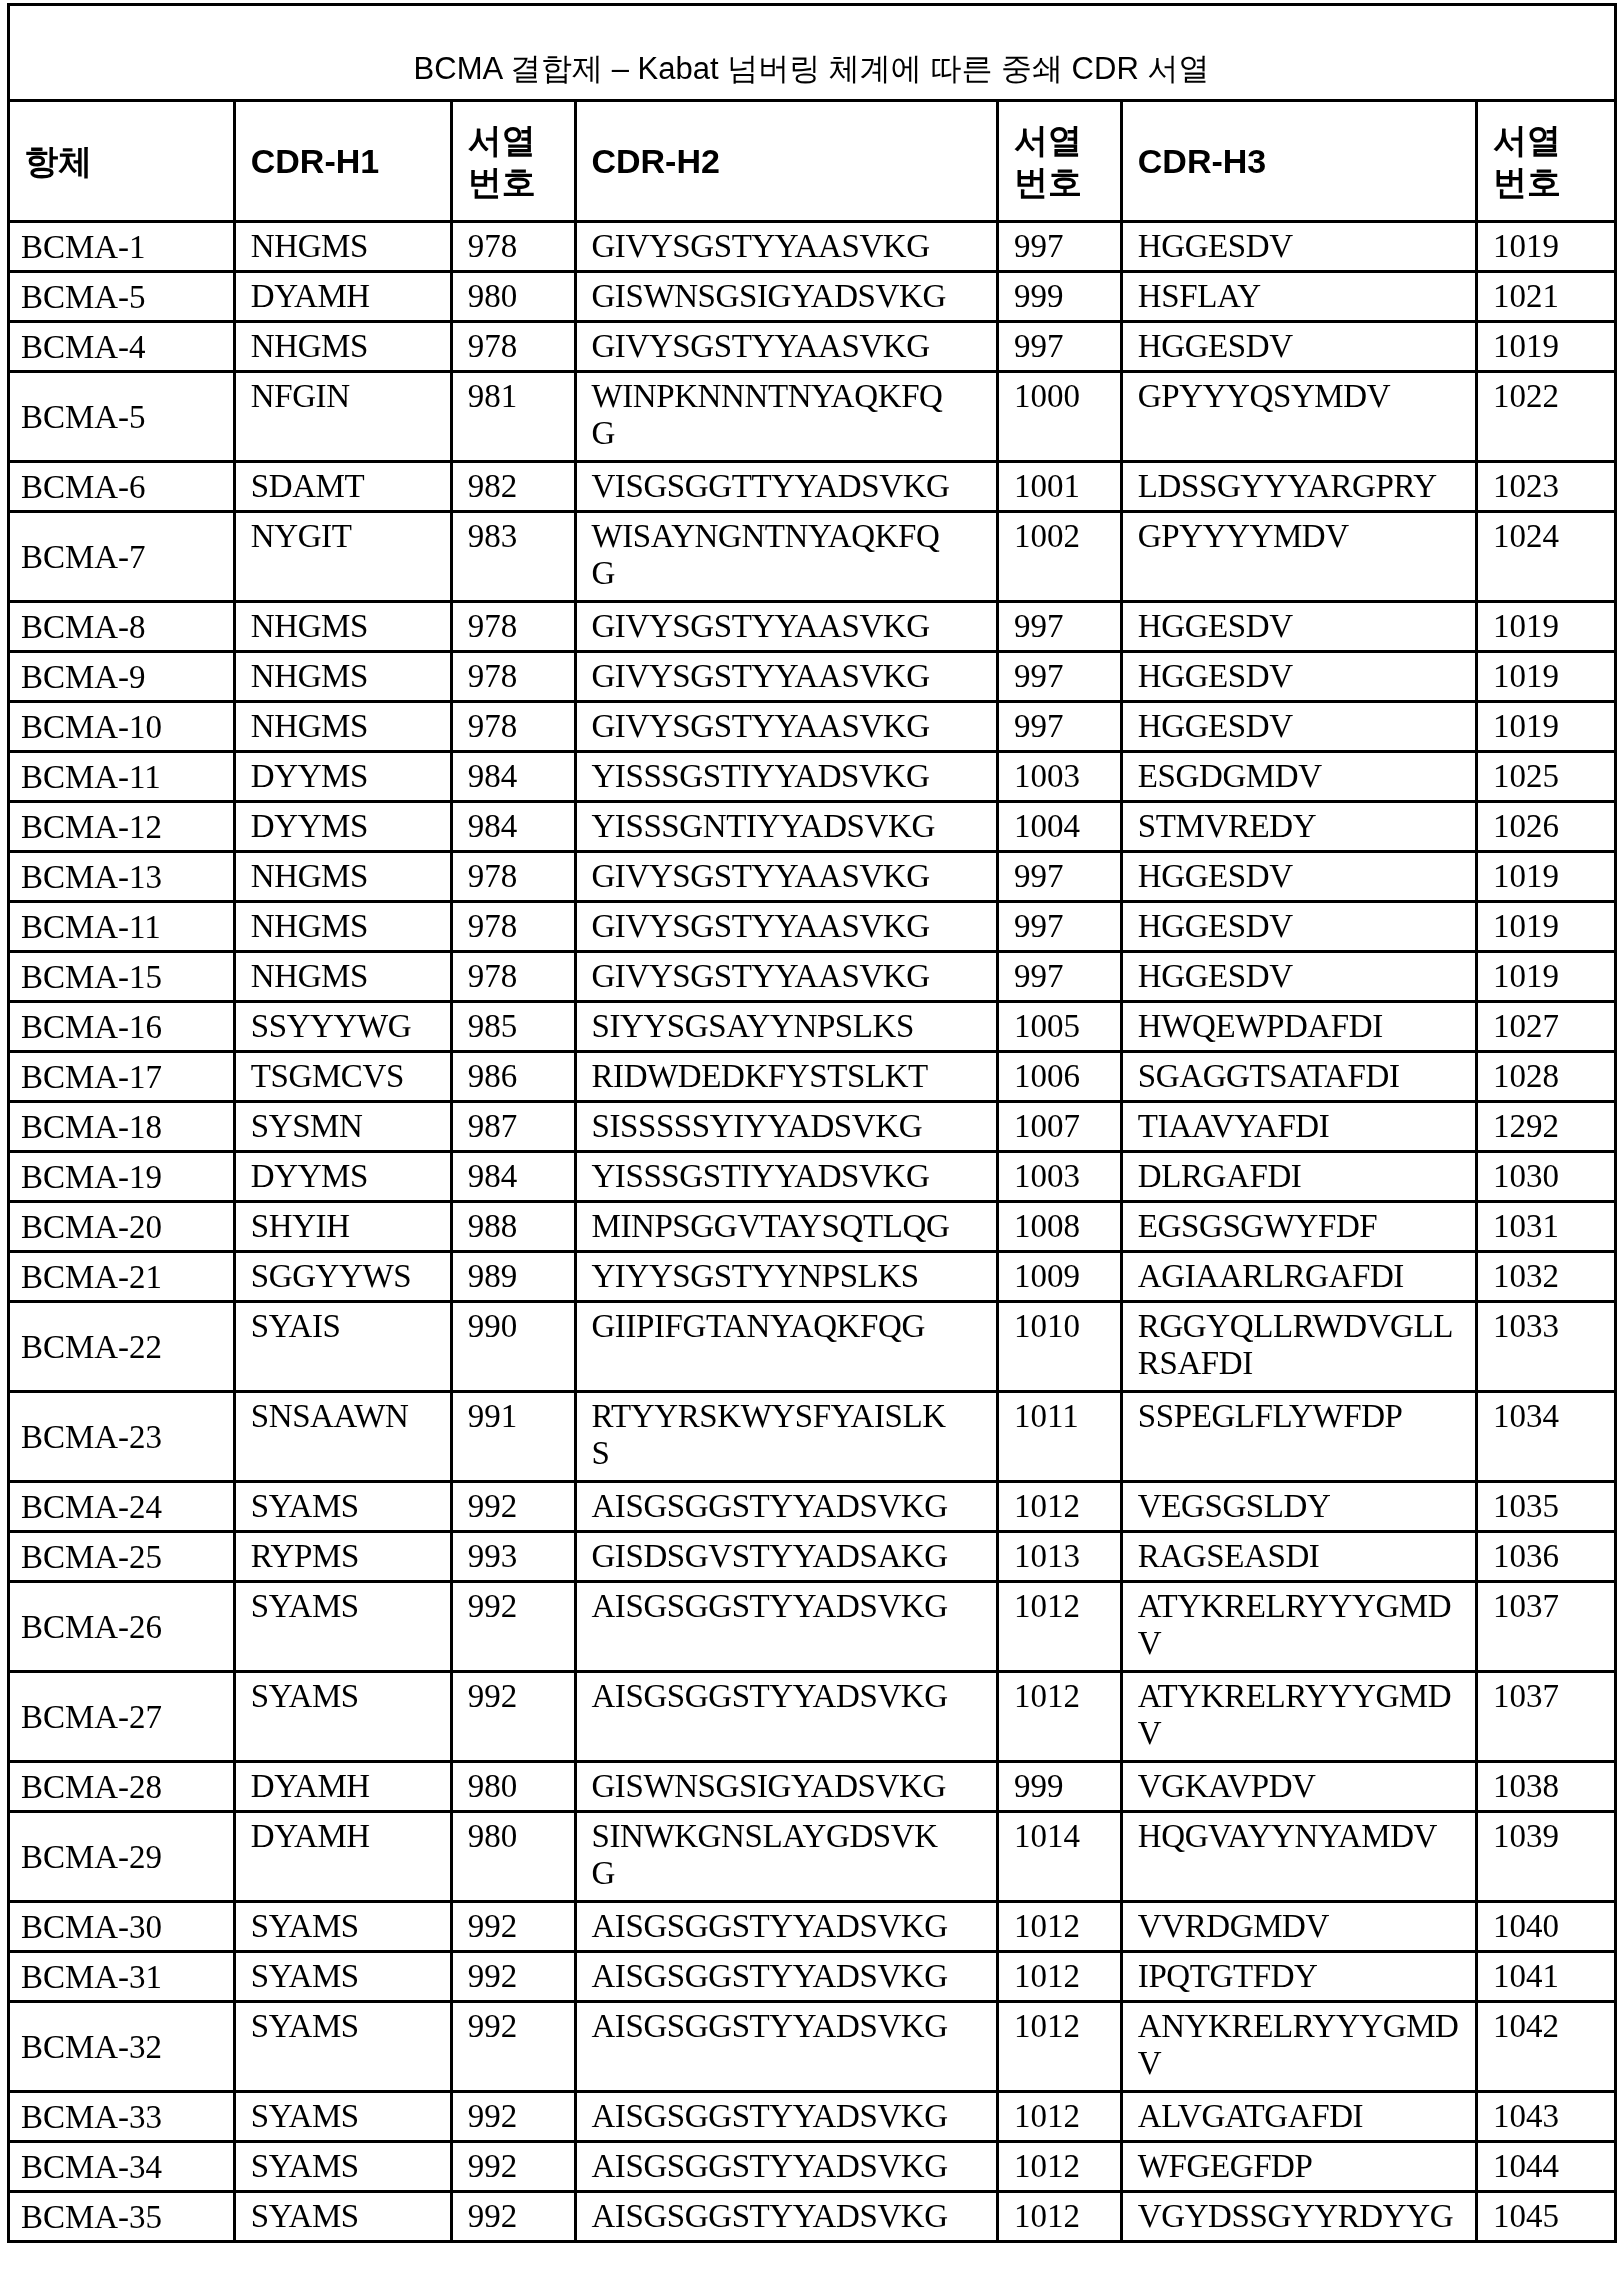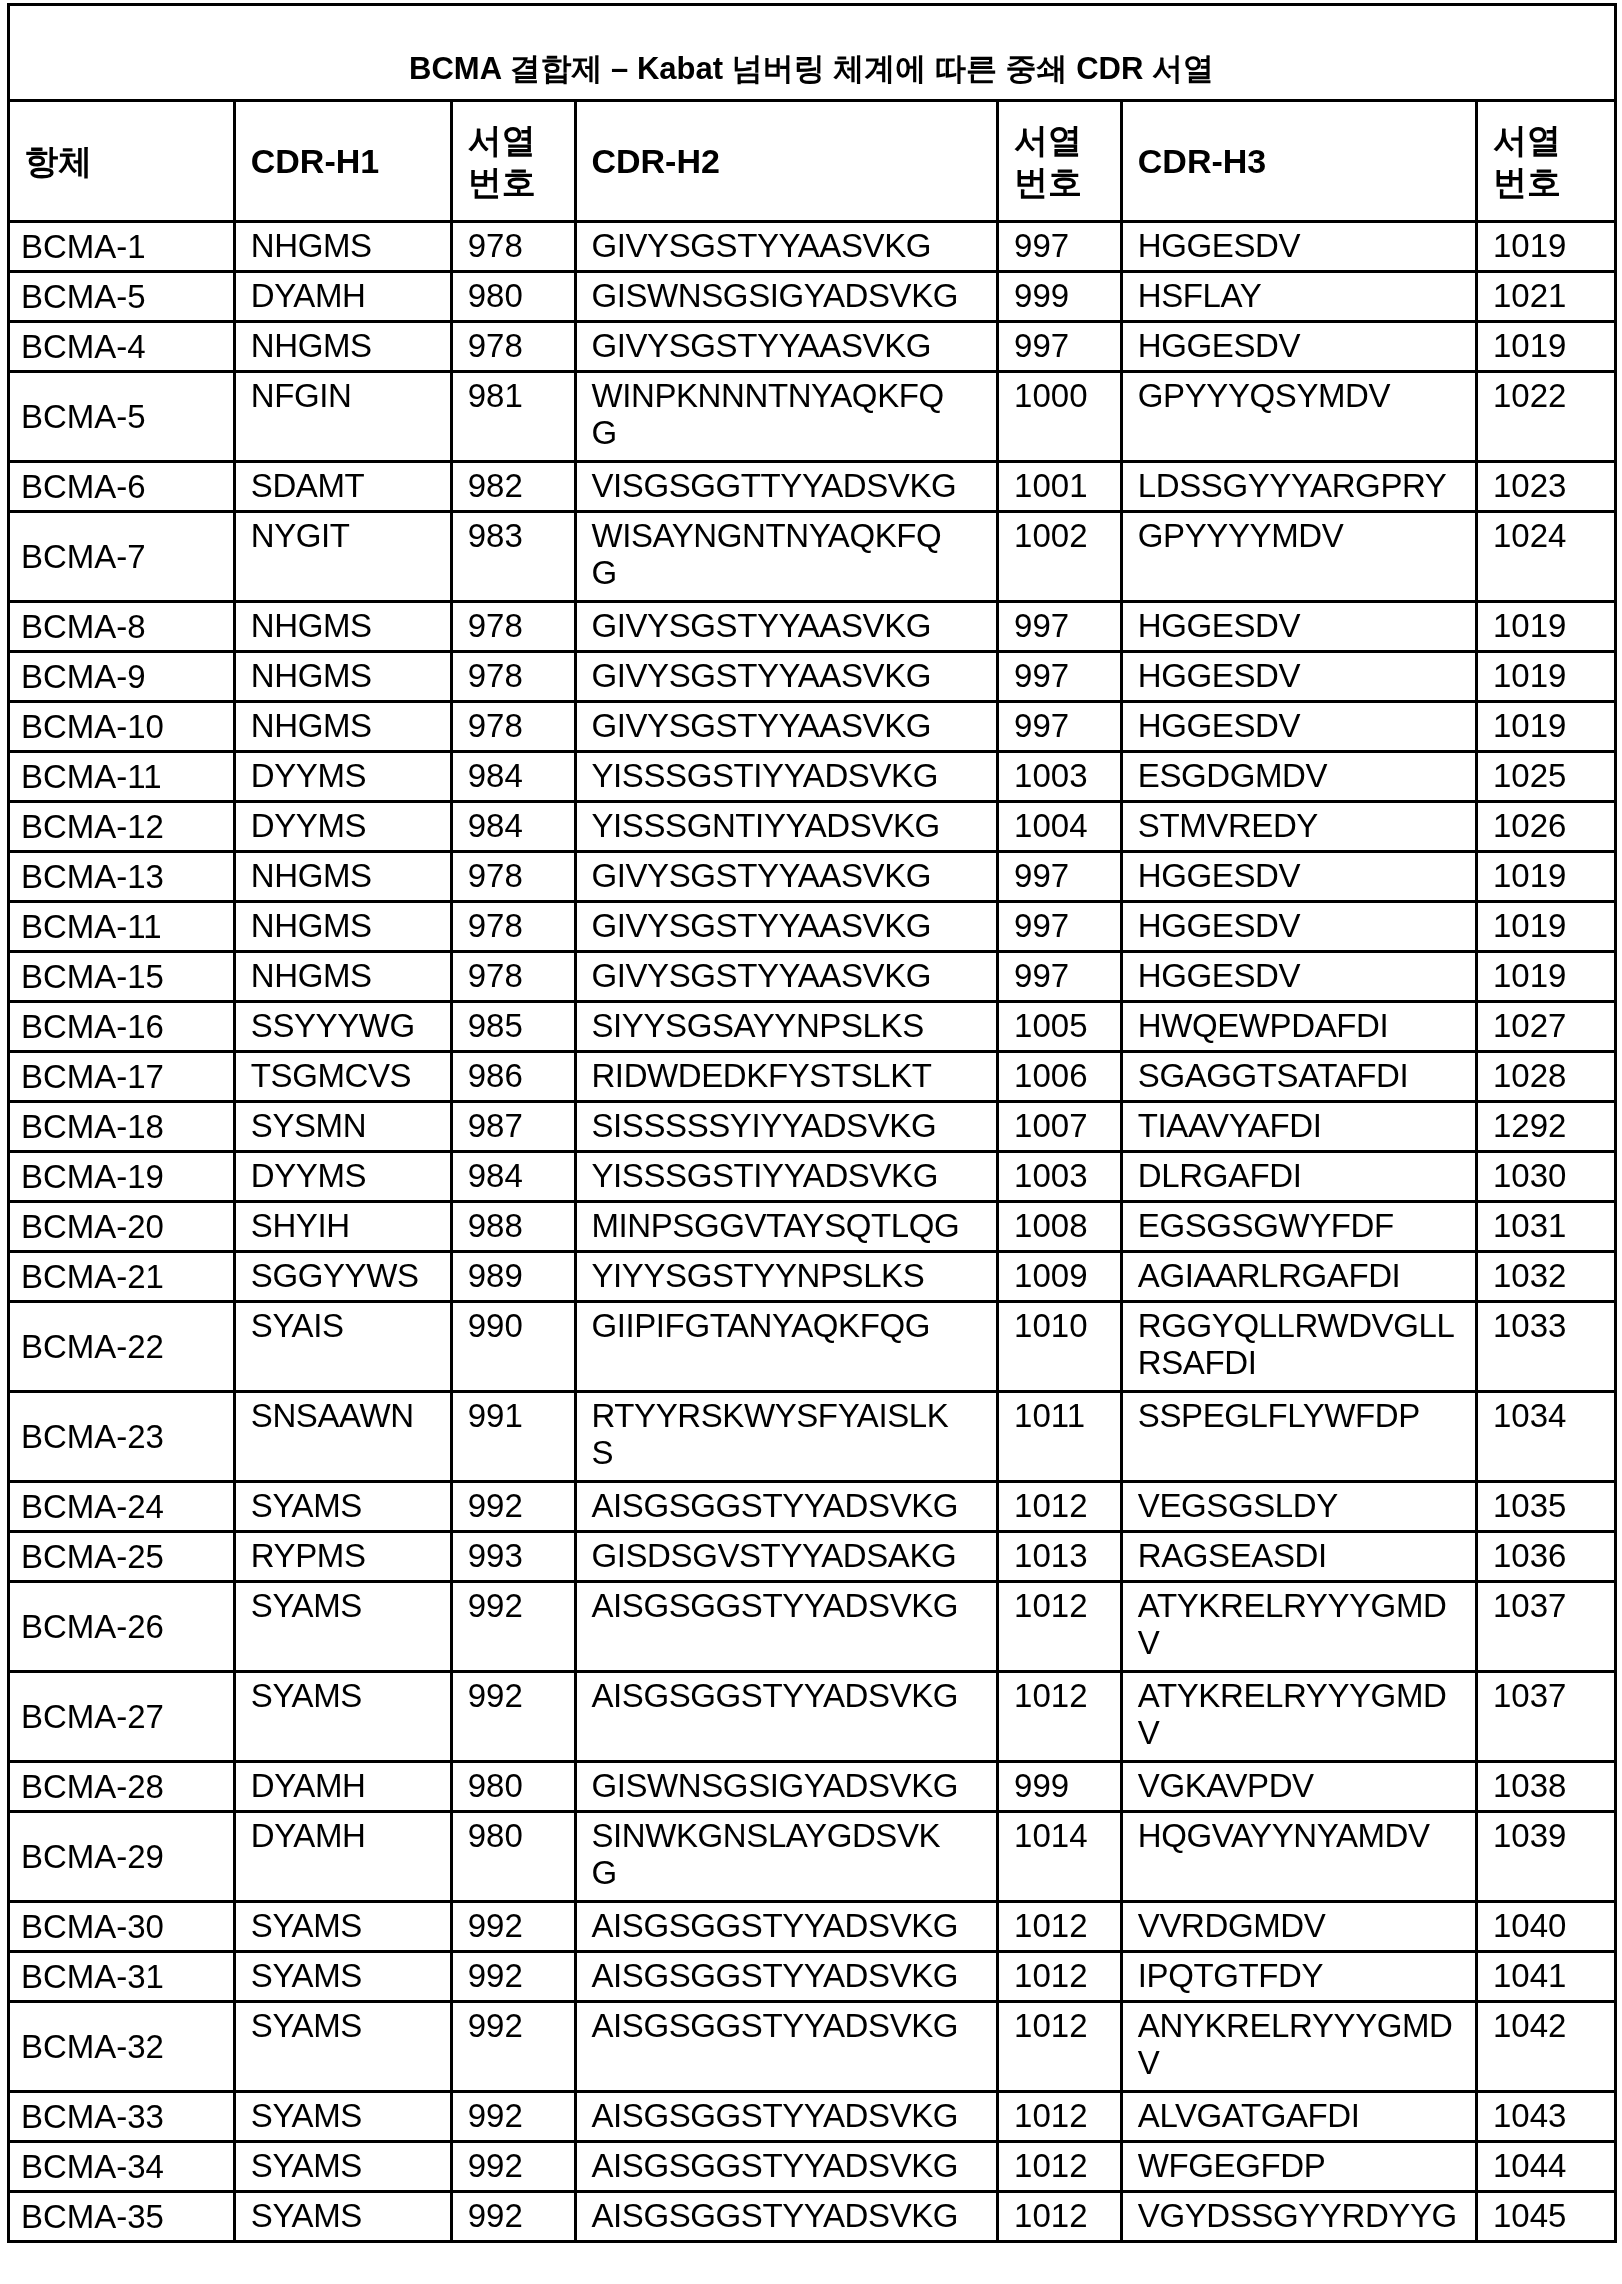--- a/index.html
+++ b/index.html
@@ -28,21 +28,21 @@
   
   .title-cell {
     height: 96px;
     text-align: center;
     vertical-align: bottom;
     padding: 0 0 9.8px 0;
     border-bottom-width: 4.1px;
   }
   .title-cell .title-text {
     font-size: 31px;
-    font-weight: bold;
+    font-weight: normal;
     letter-spacing: 0;
   }
   
   .header-row th {
     height: 121px;
     text-align: left;
     vertical-align: middle;
     font-size: 34px;
     font-weight: bold;
     padding: 0 6.5px 0 14.7px;
@@ -51,21 +51,21 @@
   }
   
   .data-row td {
     font-size: 33px;
     line-height: 1.12;
     padding: 4.9px 4.9px 3.3px 14.7px;
     vertical-align: top;
     white-space: pre-line;
     letter-spacing: -0.4px;
   }
-  .data-row { height: 50px; }
+  .data-row { height: 50px; font-family: Liberation Serif, serif; }
   .data-row.tall { height: 90px; }
   .data-row td.col-ab {
     vertical-align: middle;
     padding-left: 11.4px;
     letter-spacing: 0;
   }
   .data-row td.col-seq { letter-spacing: 0; }
 </style>
 </head>
 <body>

